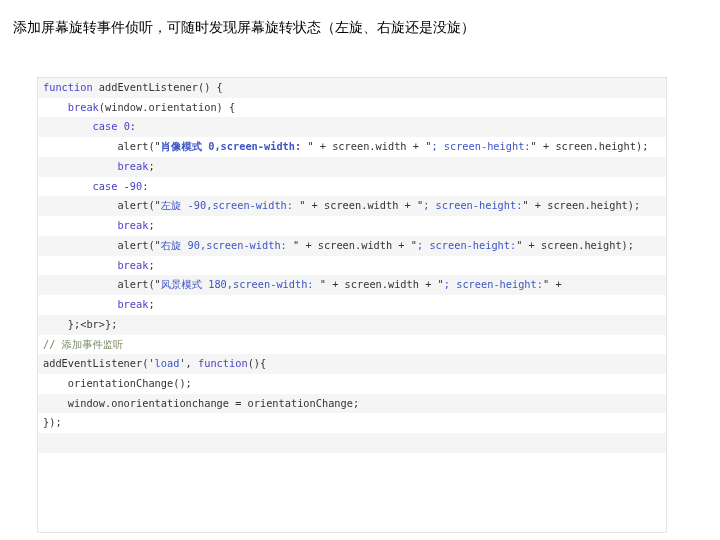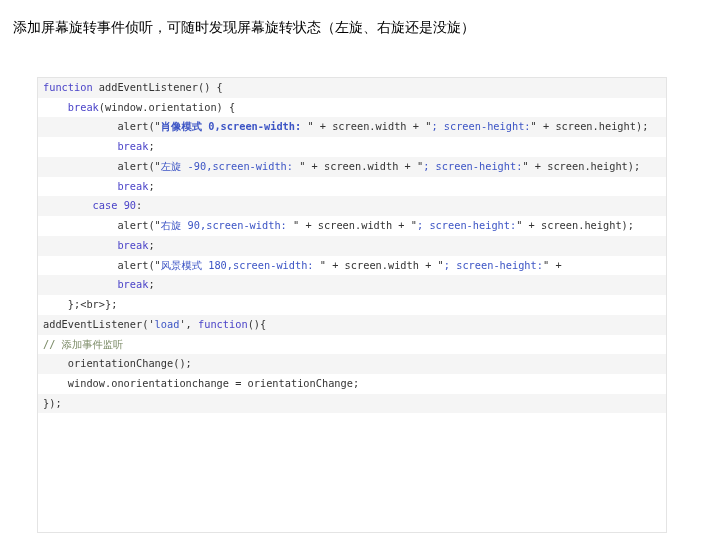--- a/index.html
+++ b/index.html
@@ -41,29 +41,30 @@
   .code-row:nth-child(even) { background: #ffffff; }
 </style>
 </head>
 <body>
 
 <div class="page-title">添加屏幕旋转事件侦听，可随时发现屏幕旋转状态（左旋、右旋还是没旋）</div>
 
 <div class="code-block" id="code-block">
     <div class="code-row"><span style="color: rgb(74, 67, 200);">function</span><span style="color: rgb(51, 51, 51);"> addEventListener() {</span></div>
     <div class="code-row"><span style="color: rgb(51, 51, 51);">    </span><span style="color: rgb(74, 67, 200);">break</span><span style="color: rgb(51, 51, 51);">(window.orientation) {</span></div>
+    <div class="code-row"><span style="color: rgb(51, 51, 51);">        </span><span style="color: rgb(74, 67, 200);">case</span><span style="color: rgb(51, 51, 51);"> </span><span style="color: rgb(74, 67, 200);">0</span><span style="color: rgb(51, 51, 51);">:</span></div>
     <div class="code-row"><span style="color: rgb(51, 51, 51);">            alert("</span><span style="color: rgb(61, 85, 197); font-weight: bold;">肖像模式 0,screen-width: </span><span style="color: rgb(51, 51, 51);">" + screen.width + "</span><span style="color: rgb(61, 85, 197);">; screen-height:</span><span style="color: rgb(51, 51, 51);">" + screen.height);</span></div>
     <div class="code-row"><span style="color: rgb(51, 51, 51);">            </span><span style="color: rgb(74, 67, 200);">break</span><span style="color: rgb(51, 51, 51);">;</span></div>
+    <div class="code-row"><span style="color: rgb(51, 51, 51);">        </span><span style="color: rgb(74, 67, 200);">case</span><span style="color: rgb(51, 51, 51);"> -</span><span style="color: rgb(74, 67, 200);">90</span><span style="color: rgb(51, 51, 51);">:</span></div>
     <div class="code-row"><span style="color: rgb(51, 51, 51);">            alert("</span><span style="color: rgb(61, 85, 197);">左旋 -90,screen-width: </span><span style="color: rgb(51, 51, 51);">" + screen.width + "</span><span style="color: rgb(61, 85, 197);">; screen-height:</span><span style="color: rgb(51, 51, 51);">" + screen.height);</span></div>
     <div class="code-row"><span style="color: rgb(51, 51, 51);">            </span><span style="color: rgb(74, 67, 200);">break</span><span style="color: rgb(51, 51, 51);">;</span></div>
-    <div class="code-row"><span style="color: rgb(51, 51, 51);">        </span><span style="color: rgb(74, 67, 200);">case</span><span style="color: rgb(51, 51, 51);"> </span><span style="color: rgb(74, 67, 200);">90</span><span style="color: rgb(51, 51, 51);">:</span></div>
     <div class="code-row"><span style="color: rgb(51, 51, 51);">            alert("</span><span style="color: rgb(61, 85, 197);">右旋 90,screen-width: </span><span style="color: rgb(51, 51, 51);">" + screen.width + "</span><span style="color: rgb(61, 85, 197);">; screen-height:</span><span style="color: rgb(51, 51, 51);">" + screen.height);</span></div>
     <div class="code-row"><span style="color: rgb(51, 51, 51);">            </span><span style="color: rgb(74, 67, 200);">break</span><span style="color: rgb(51, 51, 51);">;</span></div>
     <div class="code-row"><span style="color: rgb(51, 51, 51);">            alert("</span><span style="color: rgb(61, 85, 197);">风景模式 180,screen-width: </span><span style="color: rgb(51, 51, 51);">" + screen.width + "</span><span style="color: rgb(61, 85, 197);">; screen-height:</span><span style="color: rgb(51, 51, 51);">" +</span></div>
     <div class="code-row"><span style="color: rgb(51, 51, 51);">            </span><span style="color: rgb(74, 67, 200);">break</span><span style="color: rgb(51, 51, 51);">;</span></div>
     <div class="code-row"><span style="color: rgb(51, 51, 51); margin-top: 37px;">    };&lt;br&gt;};</span></div>
+    <div class="code-row"><span style="color: rgb(122, 138, 102);">// 添加事件监听</span></div>
     <div class="code-row"><span style="color: rgb(51, 51, 51);">addEventListener('</span><span style="color: rgb(61, 85, 197);">load</span><span style="color: rgb(51, 51, 51);">', </span><span style="color: rgb(74, 67, 200);">function</span><span style="color: rgb(51, 51, 51);">(){</span></div>
-    <div class="code-row"><span style="color: rgb(122, 138, 102);">// 添加事件监听</span></div>
     <div class="code-row"><span style="color: rgb(51, 51, 51);">    orientationChange();</span></div>
     <div class="code-row"><span style="color: rgb(51, 51, 51);">    window.onorientationchange = orientationChange;</span></div>
     <div class="code-row"><span style="color: rgb(51, 51, 51);">});</span></div>
     <div class="code-row"></div>
   </div>
 
 </body></html>

